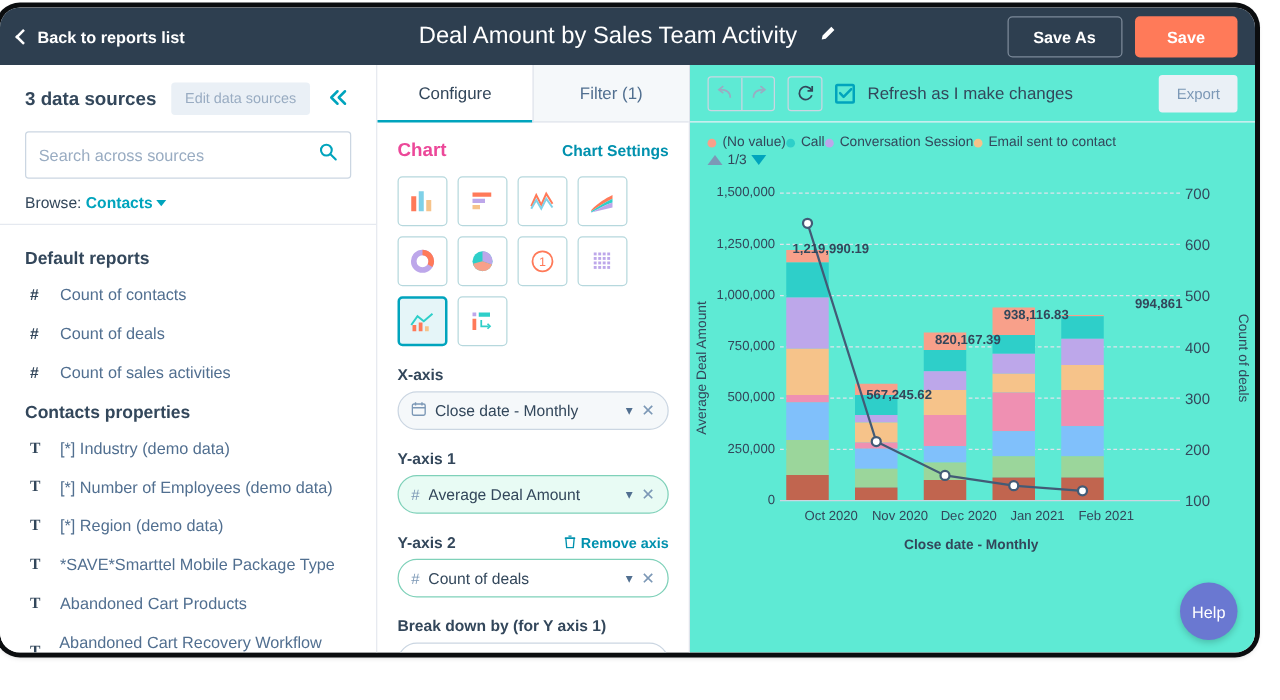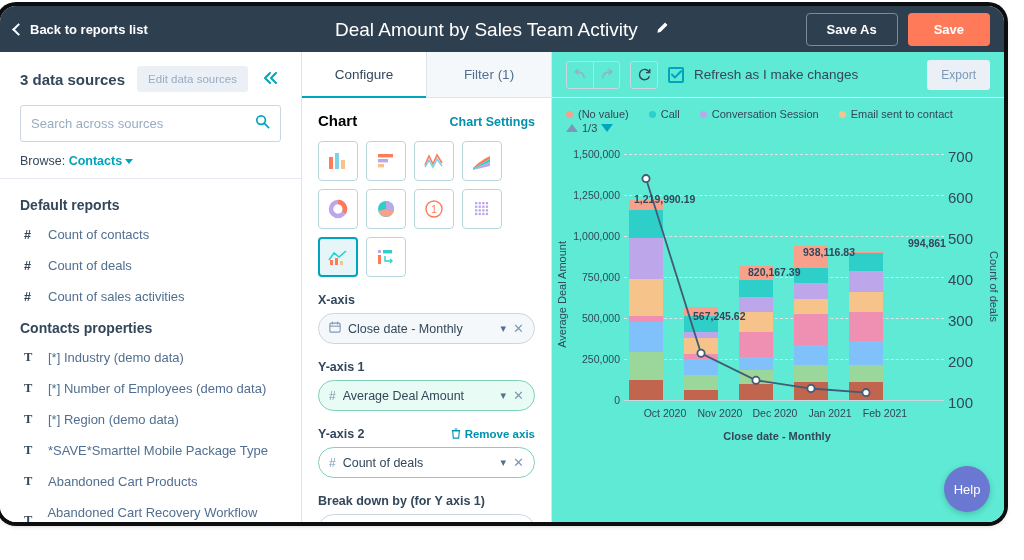--- a/index.html
+++ b/index.html
@@ -104,21 +104,21 @@
   .tabs { display: flex; height: 46px; flex: 0 0 46px; }
   .tab {
     flex: 1; display: flex; align-items: center; justify-content: center;
     font-size: 13.5px; color: #33475b; cursor: pointer;
     border-bottom: 1px solid #dfe3eb;
   }
   .tab.active { border-bottom: 2px solid #00a4bd; color: #33475b; font-weight: normal;}
   .tab.inactive { background: #f5f8fa; color: #516f90; border-left: 1px solid #dfe3eb; }
   .cfg-inner { flex: 1; padding: 14px 16px 0 16px; overflow: hidden; }
   .row-head { display: flex; align-items: baseline; justify-content: space-between; }
-  .sec-title { font-size: 15px; font-weight: bold; color: #000000; }
+  .sec-title { font-size: 15px; font-weight: bold; color: #ec4899; }
   .link { color: #0091ae; font-size: 12.5px; font-weight: bold; cursor: pointer; }
   .chartgrid { display: grid; grid-template-columns: repeat(4, 40px); gap: 8px; margin-top: 12px; }
   .ctile {
     width: 40px; height: 40px; border: 1px solid #b6d8dd; border-radius: 4px;
     background: #fff; display: flex; align-items: center; justify-content: center;
     cursor: pointer;
   }
   .ctile.sel { border: 2px solid #00a4bd; background: #e5f5f8; }
   .fl { font-size: 12.5px; font-weight: bold; color: #33475b; margin-top: 16px; }
   .fl.sp { display:flex; justify-content: space-between; align-items:center; }
@@ -157,36 +157,36 @@
     width: 16px; height: 16px; border: 2px solid #00a4bd; border-radius: 2px;
     display: flex; align-items: center; justify-content: center; cursor: pointer;
   }
   .chk-lbl { font-size: 13.5px; color: #33475b; }
   .btn-export {
     margin-left: auto; background: #eaf0f6; color: #7c98b6; border: none;
     border-radius: 3px; font-size: 12px; padding: 8px 14px; cursor: pointer; font-family: inherit;
   }
   .chartbody { flex: 1; position: relative; min-height: 0; }
 
-  .legend { display: flex; gap: 20px; padding: 10px 0 0 14px; flex-wrap: wrap; text-align: center; }
+  .legend { display: flex; gap: 0; padding: 10px 0 0 14px; flex-wrap: wrap; text-align: center; }
   .lg { display: flex; align-items: center; gap: 5px; font-size: 11px; color: #33475b; cursor:pointer;}
   .dot { width: 7px; height: 7px; border-radius: 50%; }
   .pager { display: flex; align-items: center; gap: 4px; padding: 2px 0 0 14px; font-size: 11px; color: #33475b; }
   .tri-u { width:0;height:0;border-left:6px solid transparent;border-right:6px solid transparent;border-bottom:8px solid #7c98b6; cursor:pointer;}
   .tri-d { width:0;height:0;border-left:6px solid transparent;border-right:6px solid transparent;border-top:8px solid #00a4bd; cursor:pointer;}
 
   .plotwrap { position: absolute; left: 0; right: 0; top: 48px; bottom: 0; }
   .ylab-left, .ylab-right {
     position: absolute; font-size: 11px; color: #33475b;
     writing-mode: vertical-rl; text-align: center;
   }
   .ylab-left { left: 4px; top: 95px; transform: rotate(180deg); }
   .ylab-right { right: 4px; top: 105px; }
   .ytick { position: absolute; font-size: 10.5px; color: #33475b; text-align: right; }
-  .ytickR { position: absolute; font-size: 15px; color: #33475b; text-align: left; }
+  .ytickR { position: absolute; font-size: 12px; color: #33475b; text-align: left; }
   .gridline { position: absolute; border-top: 1px dashed #dfe3eb; }
   .baseline { position: absolute; border-top: 1px solid #cbd6e2; }
   .bar { position: absolute; width: 34px; display: flex; flex-direction: column-reverse; }
   .seg { width: 100%; }
   .barlabel { position: absolute; font-size: 10.5px; font-weight: bold; color: #33475b; white-space: nowrap; }
   .xtick { position: absolute; font-size: 10.5px; color: #33475b; text-align: center; width: 70px; }
   .xtitle { position: absolute; font-size: 11px; font-weight: bold; color: #33475b; text-align: center; }
   svg.overlay { position: absolute; left:0; top:0; width:100%; height:100%; pointer-events:none; overflow: visible;}
 
   .help {

